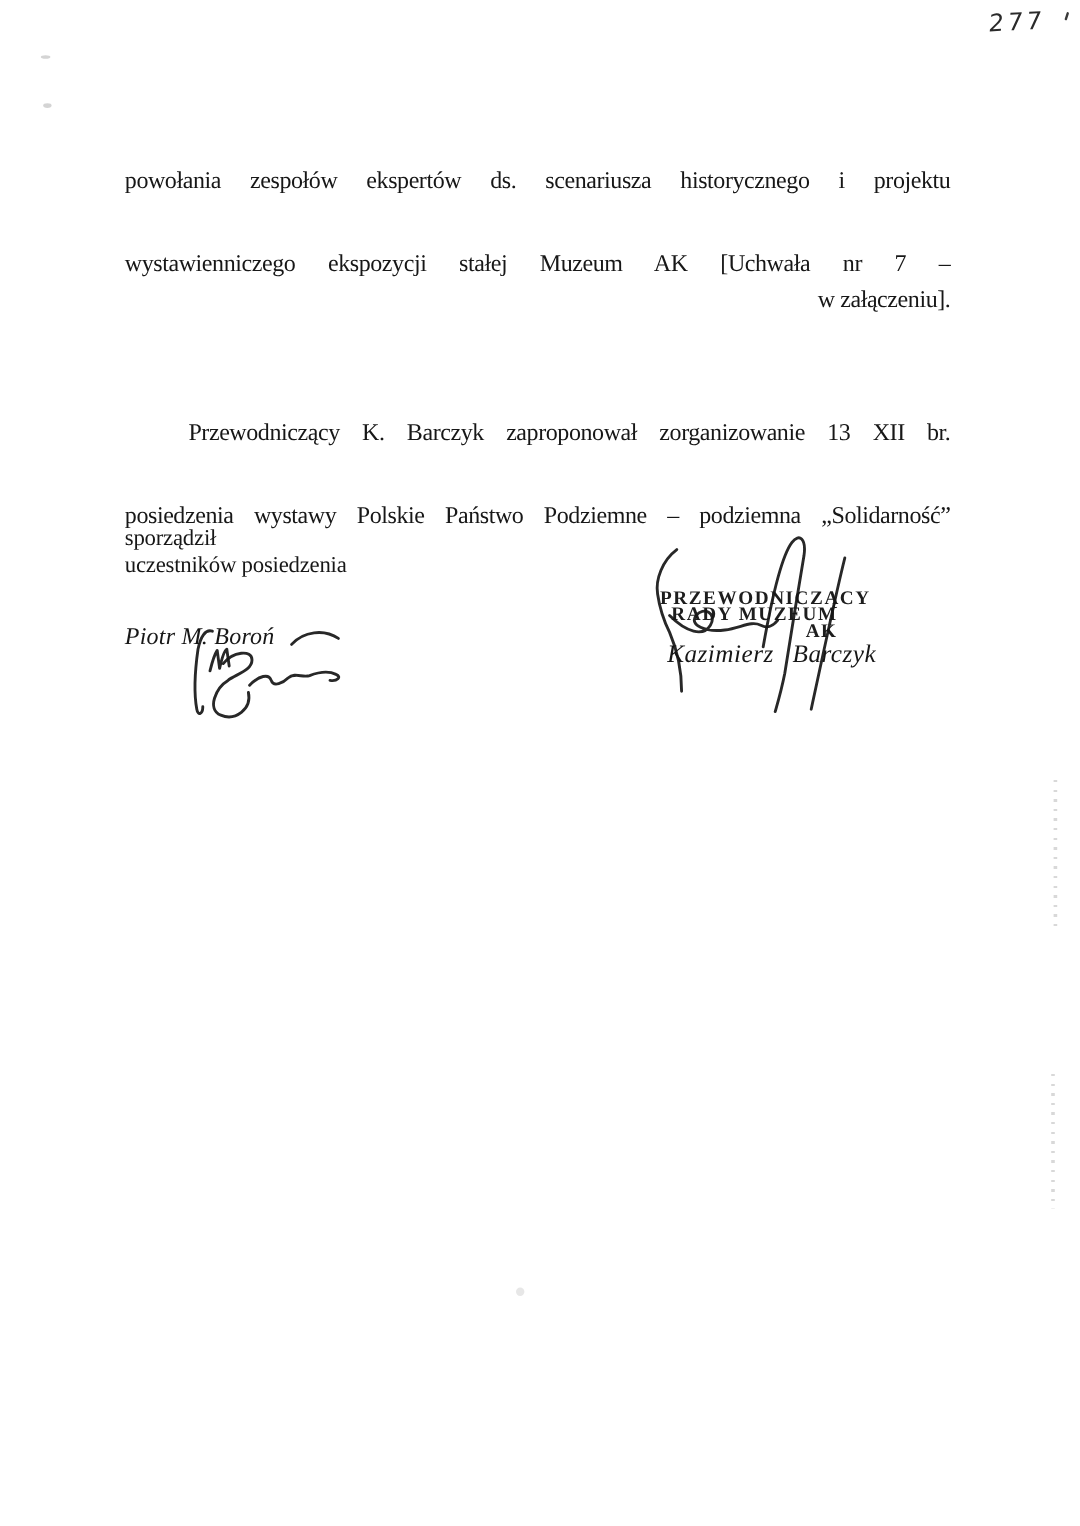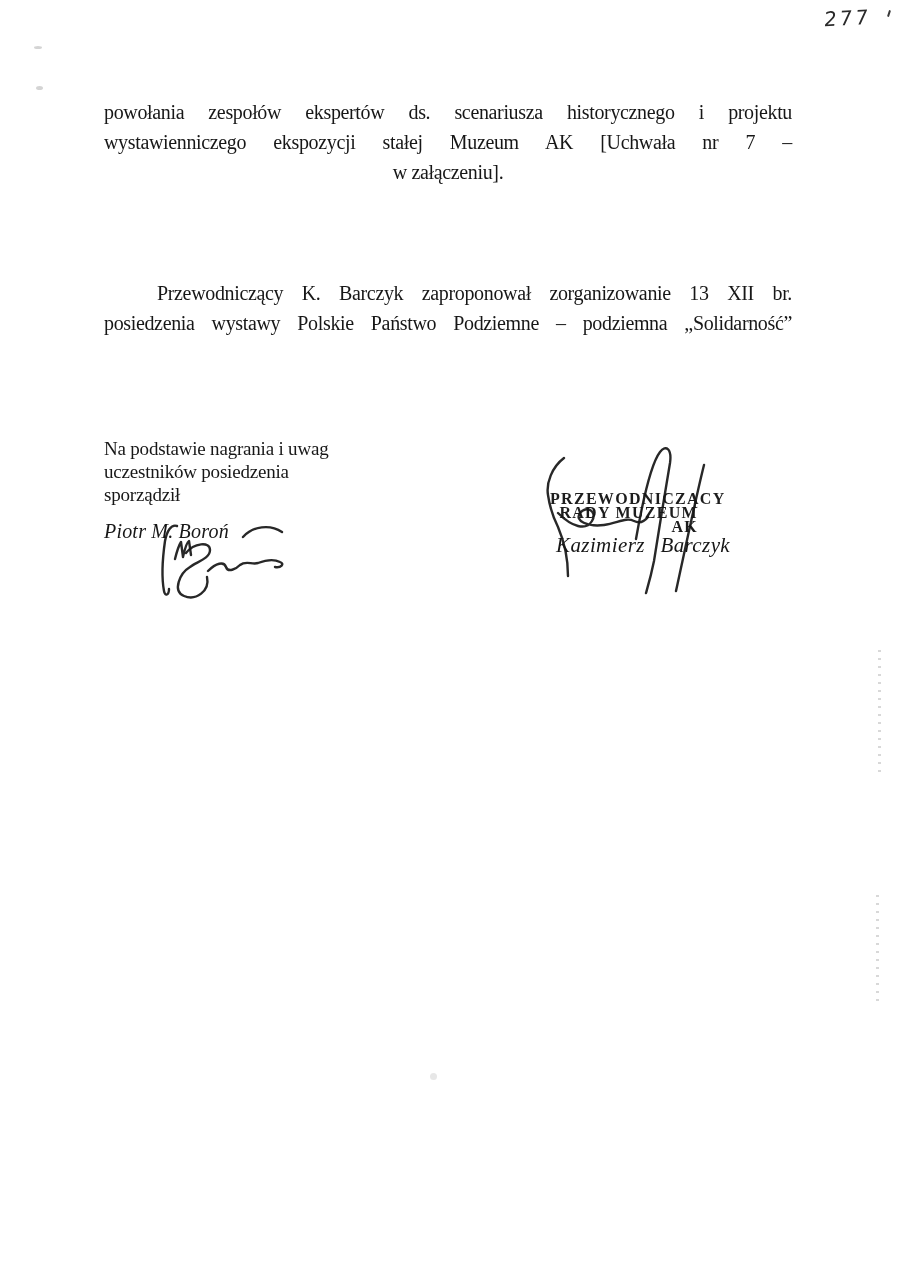--- a/index.html
+++ b/index.html
@@ -43,27 +43,28 @@
   .text-block {
     position: absolute;
     left: 104px;
     width: 688px;
     font-size: 20px;
     line-height: 30px;
     letter-spacing: -0.35px;
   }
   .p1 { top: 97px; }
   .p2 { top: 197px; }
-  .p3 { top: 278px; }
+  .p3 { top: 307px; }
   .jline {
     text-align: justify;
     text-align-last: justify;
     white-space: normal;
-  }
-  .lline { text-align: center; }
+    margin-top: 39px;
+  }
+  .lline { text-align: right; }
   .indent { text-indent: 53px; }
   .em { }
 
   
   .author-block {
     position: absolute;
     left: 104px;
     top: 437px;
     width: 260px;
     font-size: 19px;
@@ -165,23 +166,22 @@
 
   <div class="text-block p3">
     <div class="jline indent">Przewodniczący K. Barczyk zaproponował zorganizowanie 13 XII br.</div>
     <div class="jline">
       <span>posiedzenia wystawy</span>
       <span class="em">Polskie Państwo Podziemne – podziemna „Solidarność”</span>
     </div>
   </div>
 
   <div class="author-block">
-    <div>Na podstawie nagrania i uwag</div>
+    <div>sporządził</div>
     <div>uczestników posiedzenia</div>
-    <div>sporządził</div>
   </div>
   <div class="author-name">Piotr M. Boroń</div>
 
   <svg class="sig-left" viewBox="0 0 170 100" aria-hidden="true">
     <path class="sig-stroke" d="M39,11 C33,9 29,16 27,26 C25,40 23,60 26,76 C27,82 31,80 31,74"></path>
     <path class="sig-stroke" d="M37,44 C39,36 41,30 43,27 L45,42 C47,33 49,27 51,26 L53,40"></path>
     <path class="sig-stroke" d="M48,38 C56,28 72,26 72,35 C72,44 58,47 52,52 C42,58 34,76 46,81 C58,86 72,76 69,62"></path>
     <path class="sig-stroke" d="M70,56 C78,48 86,46 88,52 C90,58 98,54 102,50 C108,45 114,50 120,48 C128,45 136,44 142,47 C147,49 143,53 137,52"></path>
     <path class="sig-stroke" d="M105,22 C115,11 132,9 144,17"></path>
   </svg>

